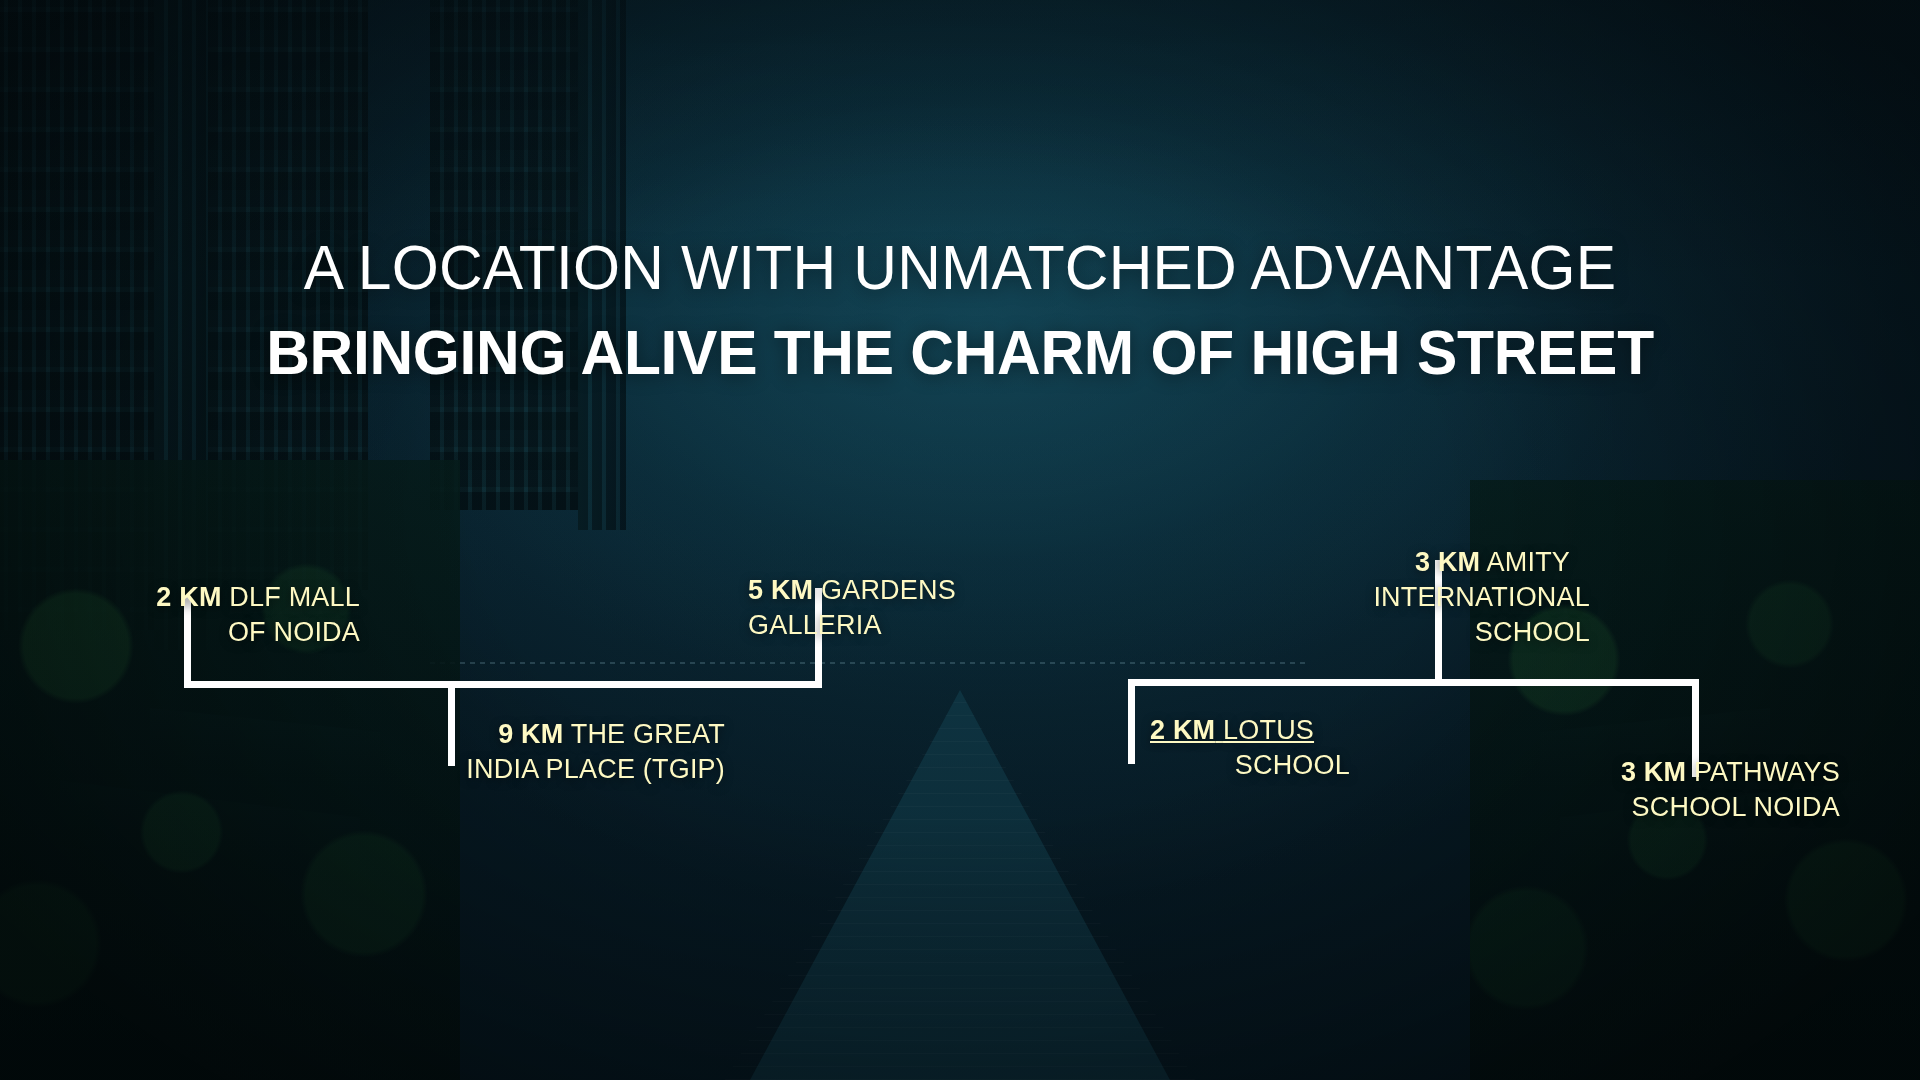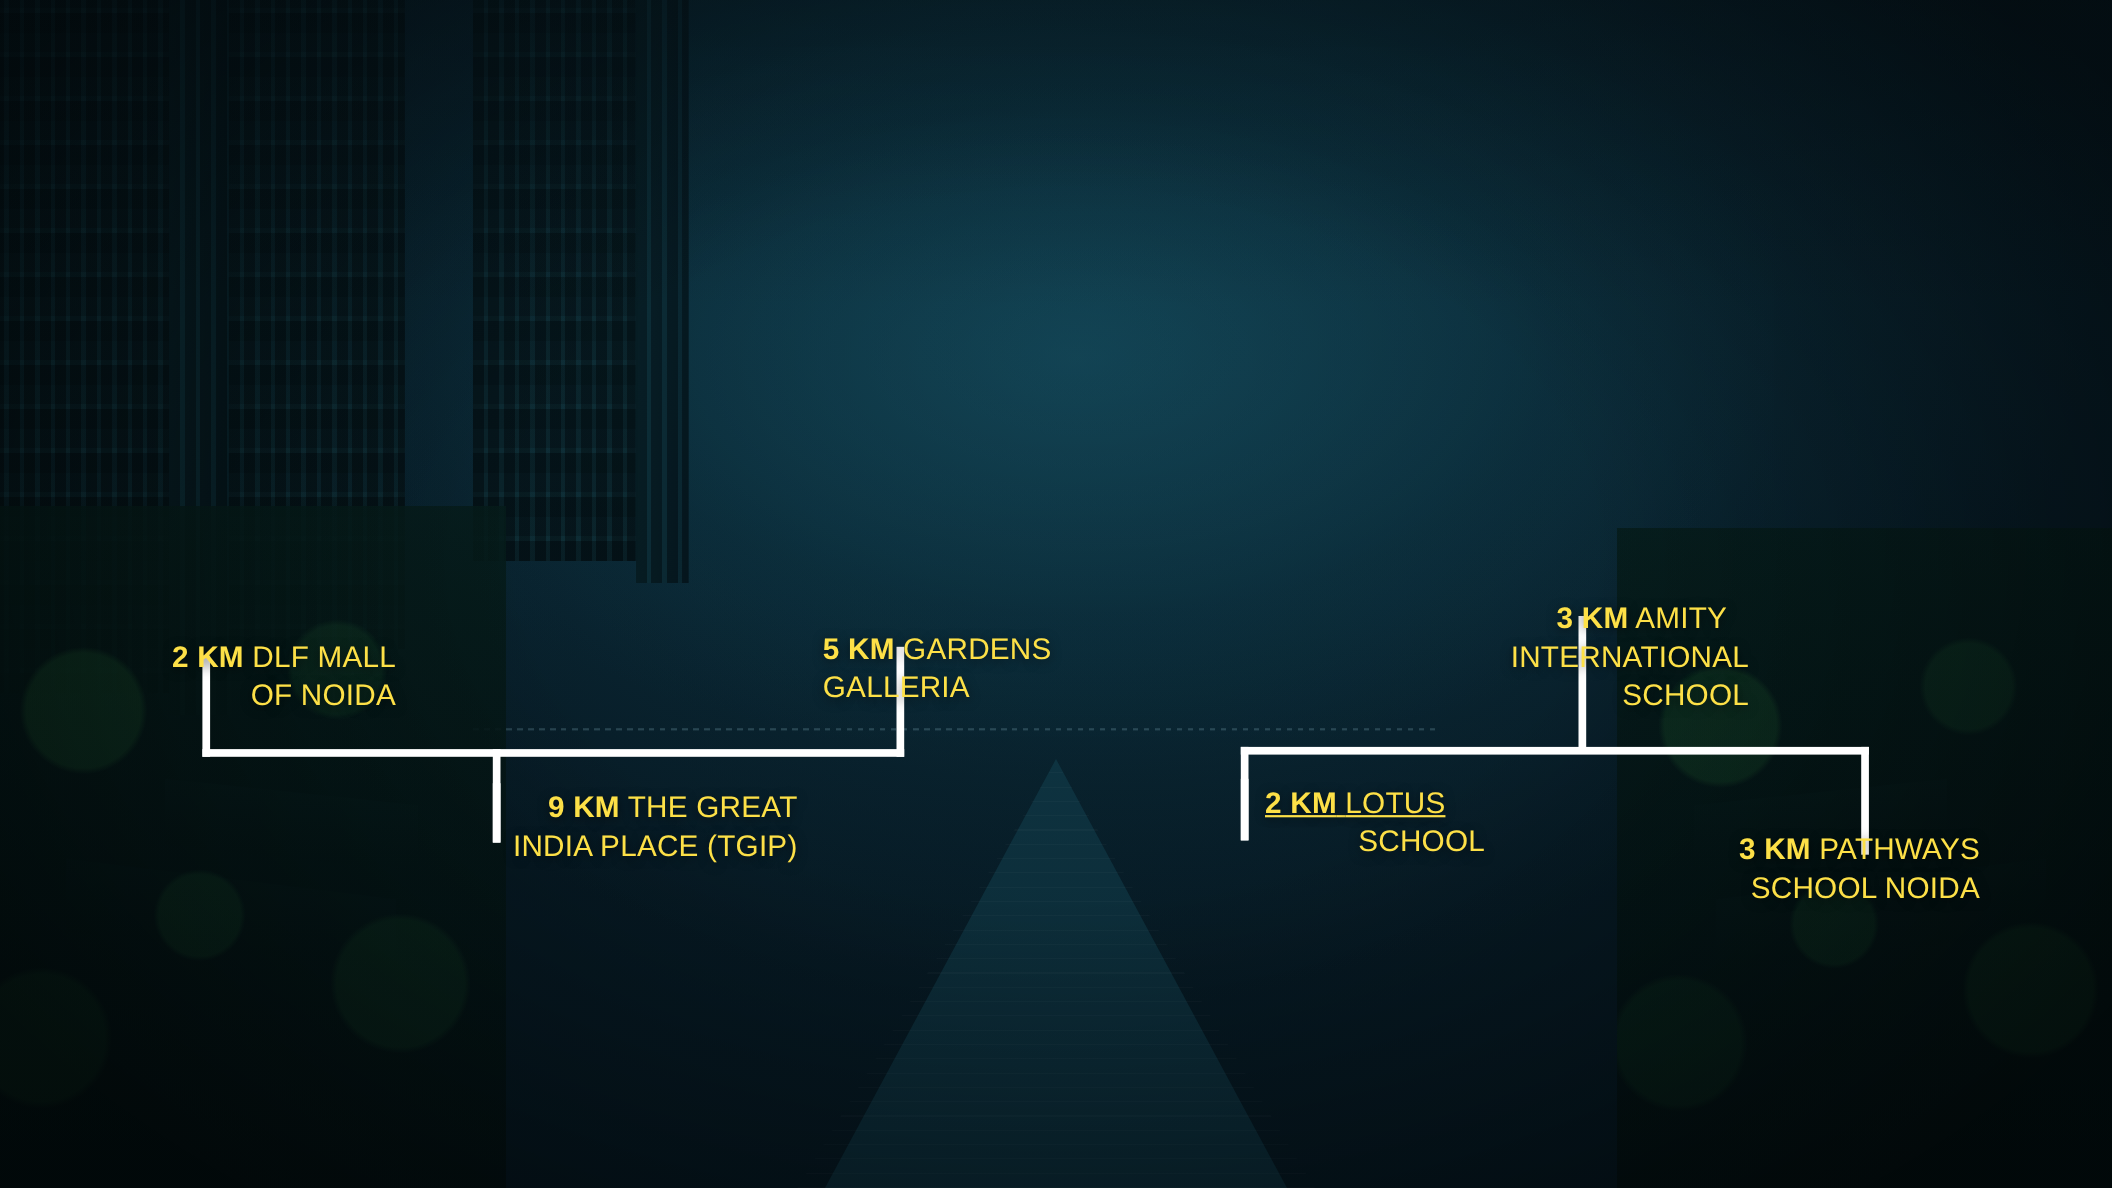--- a/index.html
+++ b/index.html
@@ -133,21 +133,21 @@
     line-height:1.0; margin-top:22px;
     transform:scaleX(0.96);
   }
 
   
   .connectors { position:absolute; inset:0; pointer-events:none; }
   .bar { position:absolute; background:#ffffff; }
 
   
   .callout {
-    position:absolute; color:#fde047;
+    position:absolute; color:#fef9c3;
     font-size:27px; font-weight:300; line-height:1.30;
     letter-spacing:0.2px;
     text-shadow:0 2px 10px rgba(0,0,0,0.55);
     white-space:nowrap;
   }
   .callout .km { font-weight:700; }
   .callout.right-al { text-align:right; }
   .callout.left-al  { text-align:left; }
 </style>
 </head>
@@ -173,20 +173,24 @@
   <div class="deck deck-l2"></div>
   <div class="deck deck-r1"></div>
   <div class="deck deck-r2"></div>
 
   <div class="foliage fol-l"></div>
   <div class="foliage fol-r"></div>
 
   <div class="tint"></div>
   <div class="vignette"></div>
 
+  <div class="headline">
+    <div class="line1">A LOCATION WITH UNMATCHED ADVANTAGE</div>
+    <div class="line2">BRINGING ALIVE THE CHARM OF HIGH STREET</div>
+  </div>
 
   <div class="connectors">
 
     <div class="bar" style="left:184px; top:596px; width:7px; height:92px;"></div>
     <div class="bar" style="left:184px; top:681px; width:638px; height:7px;"></div>
     <div class="bar" style="left:815px; top:588px; width:7px; height:100px;"></div>
     <div class="bar" style="left:448px; top:681px; width:7px; height:85px;"></div>
     <div class="bar" style="left:448px; top:712px; width:7px; height:54px;"></div>
 
     <div class="bar" style="left:1435px; top:560px; width:7px; height:125px;"></div>
@@ -230,21 +234,21 @@
 
   <div class="callout right-al" style="left:960px; top:545px; width:630px;">
     <div style="text-align:left; padding-left:455px;">
       <span class="km">3 KM</span>
       <span>AMITY</span>
     </div>
     <div>INTERNATIONAL</div>
     <div>SCHOOL</div>
   </div>
 
-  <div class="callout right-al" style="left:1180px; top:755px; width:620px;">
+  <div class="callout right-al" style="left:1220px; top:755px; width:620px;">
     <div>
       <span class="km">3 KM</span>
       <span>PATHWAYS</span>
     </div>
     <div>SCHOOL NOIDA</div>
   </div>
 
 </div>
 
 </body></html>

